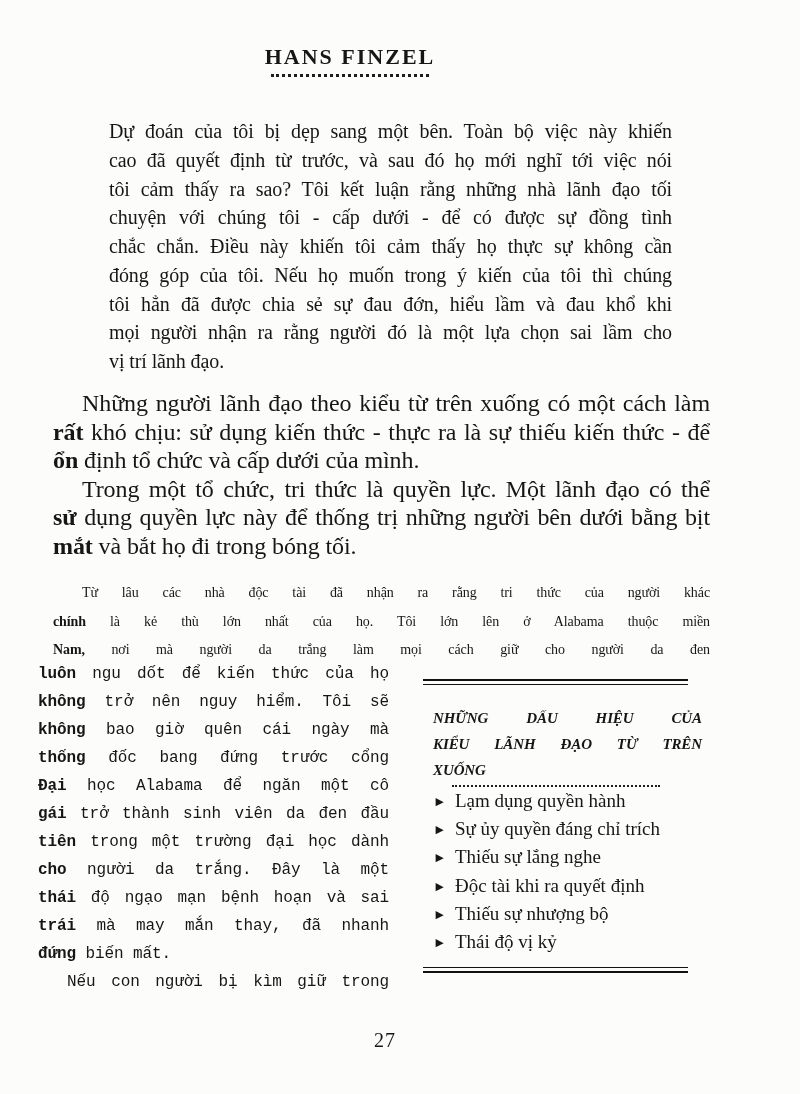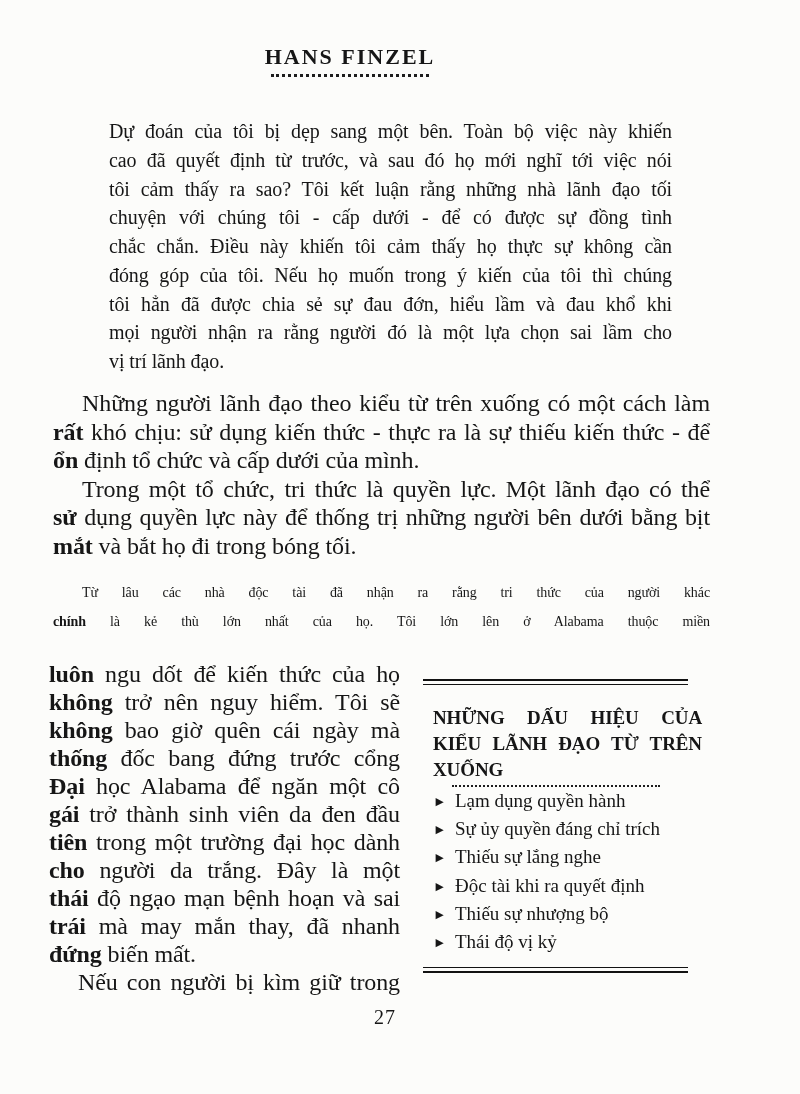--- a/index.html
+++ b/index.html
@@ -43,58 +43,59 @@
   .para-mid {
     position: absolute; top: 389px; left: 53px; width: 657px;
     font-size: 24px; line-height: 28.6px;
   }
   .para-full {
     position: absolute; top: 579px; left: 53px; width: 657px;
     font-size: 14px; line-height: 28.5px;
   }
   
   .leftcol {
-    position: absolute; top: 660px; left: 49px; width: 351px;
-    font-size: 24px; line-height: 28px;
+    position: absolute; top: 660px; left: 38px; width: 351px;
+    font-size: 16px; line-height: 28px; font-family: Liberation Mono, monospace;
   }
   
   .sidebar {
     position: absolute; top: 679px; left: 423px; width: 284px; height: 294px;
   }
   .rule {
     width: 265px; height: 3px;
     border-top: 2.6px solid #121212;
     border-bottom: 1.8px solid #121212;
   }
   .rule.bottom {
     position: absolute; bottom: 0; left: 0;
     border-top: 1.8px solid #121212;
     border-bottom: 2.6px solid #121212;
   }
   .sb-title {
     margin: 20px 5px 0 10px;
-    font-size: 19px; font-weight: 700; line-height: 26px;
+    font-size: 15px; font-weight: 700; line-height: 26px;
     letter-spacing: 0.3px;
+    font-style: italic;
   }
   .sb-title .line.last { text-align-last: left; }
   .sb-dots {
     width: 208px; height: 0;
     margin: 2px 0 0 29px;
     border-bottom: 2px dotted #1d1d1d;
   }
   .sb-list { margin: 0 0 0 10px; font-size: 19px; line-height: 27.2px; }
   .sb-item { white-space: nowrap; }
   .arrow {
     display: inline-block; width: 22px;
     font-size: 13.5px;
     vertical-align: 1px;
   }
   
   .footer {
-    position: absolute; top: 1005px; left: 0; width: 770px;
+    position: absolute; top: 1028px; left: 0; width: 770px;
     text-align: center; font-size: 20px; line-height: 24px;
     letter-spacing: 1px;
   }
 </style>
 </head>
 <body>
 
 <div class="page">
 
   <div class="header">
@@ -119,20 +120,21 @@
       <div class="line"><b class="lead">rất </b>khó chịu: sử dụng kiến thức - thực ra là sự thiếu kiến thức - để</div>
       <div class="line last"><b class="lead">ổn </b>định tổ chức và cấp dưới của mình.</div>
       <div class="line indent">Trong một tổ chức, tri thức là quyền lực. Một lãnh đạo có thể</div>
       <div class="line"><b class="lead">sử </b>dụng quyền lực này để thống trị những người bên dưới bằng bịt</div>
       <div class="line last"><b class="lead">mắt </b>và bắt họ đi trong bóng tối.</div>
     </section>
 
   <section class="para-full">
       <div class="line indent">Từ lâu các nhà độc tài đã nhận ra rằng tri thức của người khác</div>
       <div class="line"><b class="lead">chính </b>là kẻ thù lớn nhất của họ. Tôi lớn lên ở Alabama thuộc miền</div>
+      <div class="line"><b class="lead">Nam, </b>nơi mà người da trắng làm mọi cách giữ cho người da đen</div>
     </section>
 
   <section class="leftcol">
       <div class="line"><b class="lead">luôn </b>ngu dốt để kiến thức của họ</div>
       <div class="line"><b class="lead">không </b>trở nên nguy hiểm. Tôi sẽ</div>
       <div class="line"><b class="lead">không </b>bao giờ quên cái ngày mà</div>
       <div class="line"><b class="lead">thống </b>đốc bang đứng trước cổng</div>
       <div class="line"><b class="lead">Đại </b>học Alabama để ngăn một cô</div>
       <div class="line"><b class="lead">gái </b>trở thành sinh viên da đen đầu</div>
       <div class="line"><b class="lead">tiên </b>trong một trường đại học dành</div>

